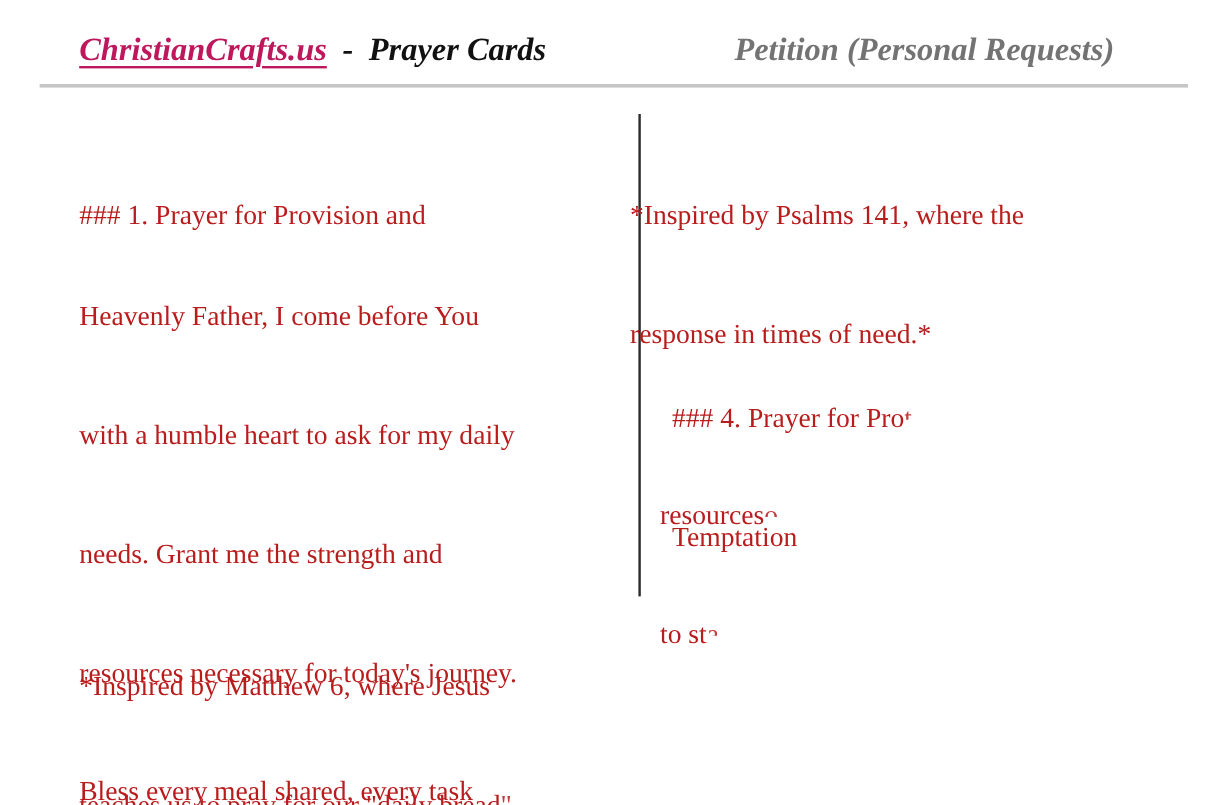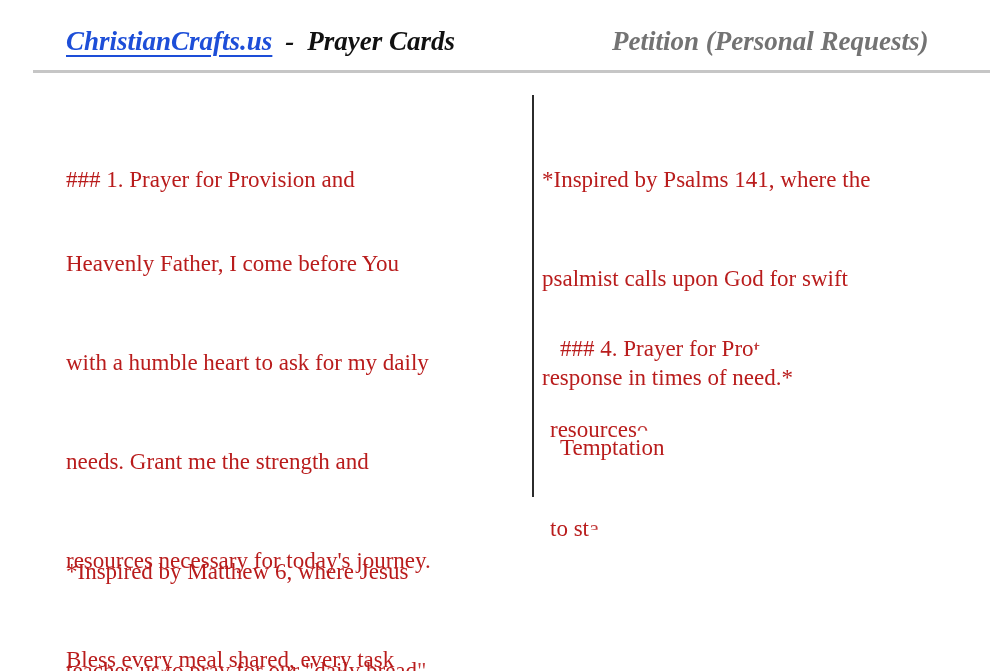--- a/index.html
+++ b/index.html
@@ -21,21 +21,21 @@
     left: 66px;
     top: 26px;
     font-family: "Liberation Serif", serif;
     font-style: italic;
     font-weight: bold;
     font-size: 27px;
     white-space: nowrap;
     color: #111111;
   }
   .site-link {
-    color: #1d4ed8;
+    color: #be185d;
     text-decoration: underline;
     text-decoration-thickness: 2px;
     text-underline-offset: 5px;
     cursor: pointer;
   }
   .header-dash {
     display: inline-block;
     margin: 0 13px;
   }
   .header-right {
@@ -80,21 +80,21 @@
   
   .cut-glyph {
     display: inline-block;
     clip-path: inset(0 0 46% 0);
     opacity: 0.85;
   }
   
   #left-heading   { left: 66px;  top: 97px;  }
   #left-prayer    { left: 66px;  top: 181px; }
   #left-footnote  { left: 66px;  top: 489px; }
-  #right-footnote { left: 542px; top: 97px;  }
+  #right-footnote { left: 525px; top: 97px;  }
   #right-heading  { left: 560px; top: 266px; }
   #right-prayer   { left: 550px; top: 347px; }
 </style>
 </head>
 <body>
 
 <div class="header-left">
   <span class="site-link">ChristianCrafts.us</span><span class="header-dash">-</span><span>Prayer Cards</span>
 </div>
 
@@ -119,21 +119,20 @@
 
 <div class="textblock" id="left-footnote">
   <div class="line"><span>*Inspired by Matthew 6, where Jesus</span><span class="cut-glyph"></span></div>
   <div class="line"><span>teaches us to pray for our "daily bread</span><span class="cut-glyph">"</span></div>
   
   
 </div>
 
 <div class="textblock" id="right-footnote">
   <div class="line"><span>*Inspired by Psalms 141, where the</span></div>
-  <div class="line"><span>psalmist calls upon God for swift</span></div>
   <div class="line"><span>response in times of need.*</span></div>
 </div>
 
 <div class="textblock" id="right-heading">
   <div class="line"><span>### 4. Prayer for Pro</span><span class="cut-glyph">t</span></div>
   <div class="line"><span>Temptation</span><span class="cut-glyph"></span></div>
 </div>
 
 <div class="textblock" id="right-prayer">
   <div class="line"><span>resources</span><span class="cut-glyph">o</span></div>

